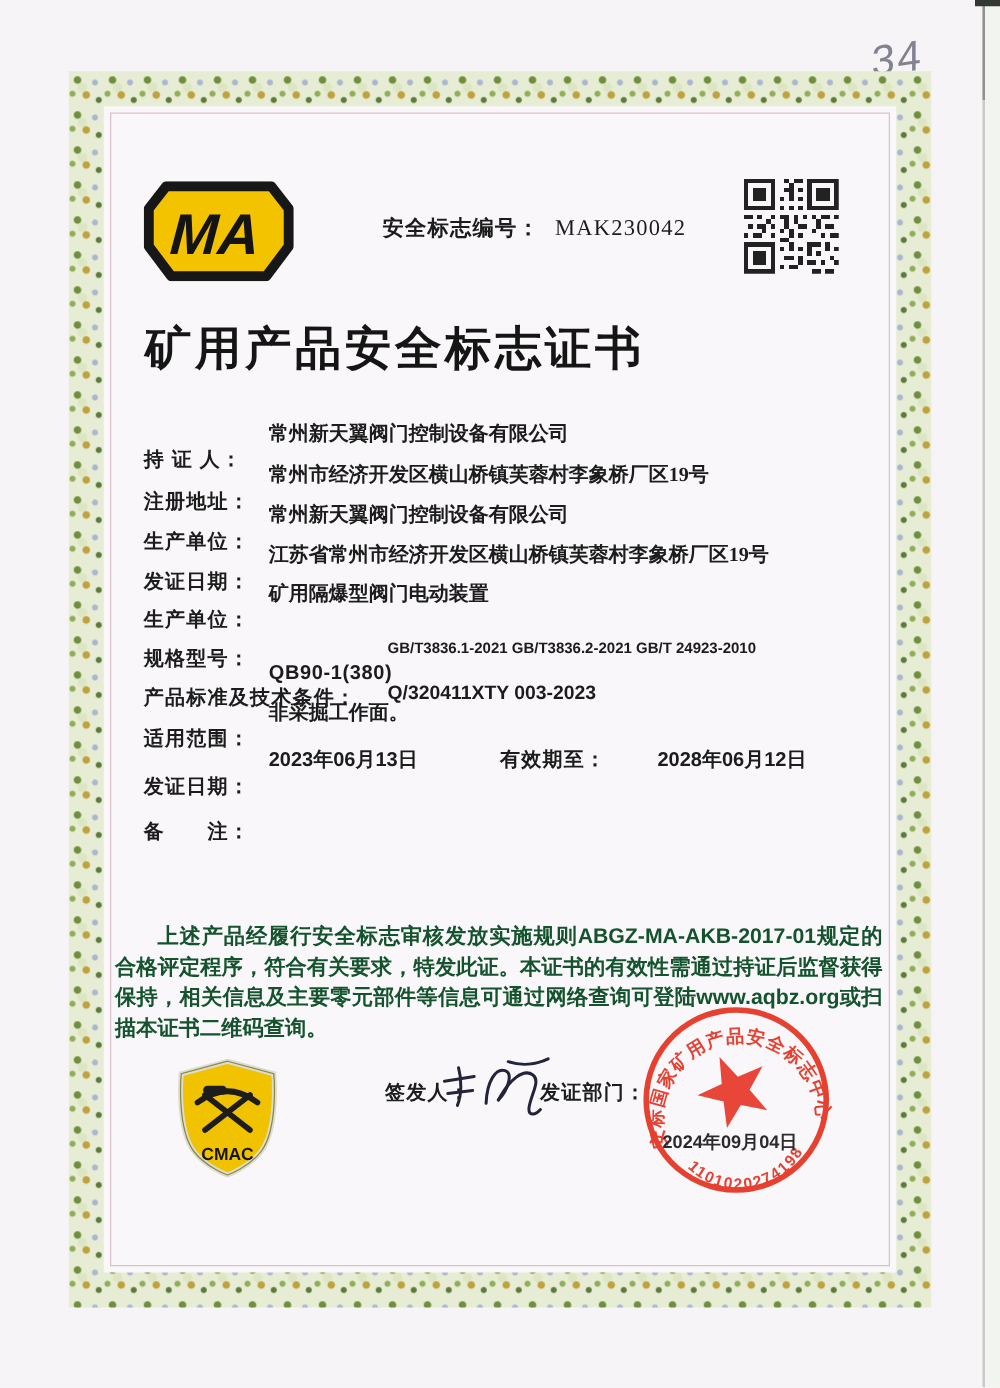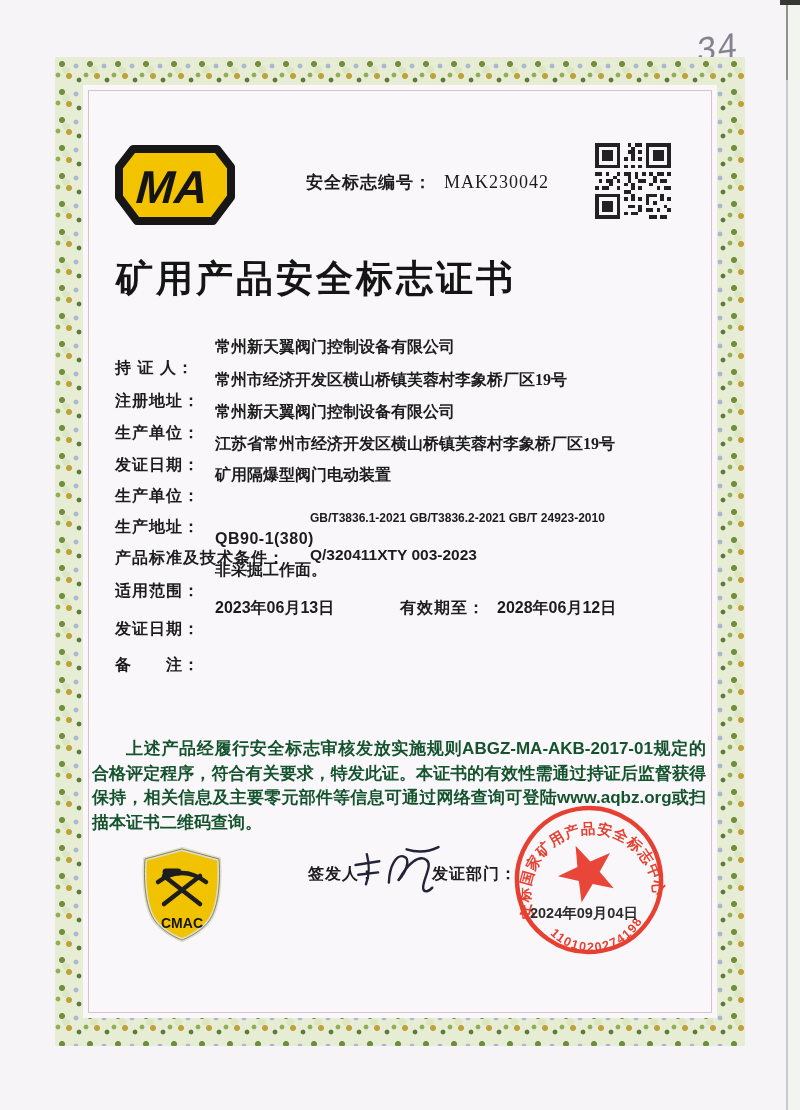--- a/index.html
+++ b/index.html
@@ -56,21 +56,21 @@
   .val-latin { font-family:"Liberation Sans", sans-serif !important; letter-spacing:.5px;margin-top:34px; }
   .r-holder   { top:337px; } .r-regaddr { top:370px; } .r-unit { top:402px; }
   .r-prodaddr { top:434px; } .r-product { top:465px; } .r-model { top:496px; }
   .r-scope    { top:560px; } .r-remark  { top:634px; }
   .r-standards { top:509px; }
   .r-standards .lbl { top:18px; }
   .std-line1 { position:absolute; left:310px; top:2px;  white-space:nowrap; font-size:12px; }
   .std-line2 { position:absolute; left:310px; top:25px; white-space:nowrap; font-size:15.5px;margin-top:12px; }
   .r-dates { top:598px; }
   .r-dates .lbl2 { position:absolute; left:400px; white-space:nowrap; letter-spacing:1px; }
-  .r-dates .val2 { position:absolute; left:497px; white-space:nowrap; }
+  .r-dates .val2 { position:absolute; left:526px; white-space:nowrap; }
   .r-dates .val  { font-family:"Liberation Sans", sans-serif; }
 
   
   .statement {
     left:92px; top:737px; width:614px;
     font-size:17px; font-weight:700; line-height:24.5px;
     text-align:justify; text-indent:2em; color:#14532d;
   }
 
   
@@ -188,21 +188,21 @@
 </div>
 <div class="abs row r-prodaddr">
   <span class="lbl">发证日期：</span>
   <span class="val">江苏省常州市经济开发区横山桥镇芙蓉村李象桥厂区19号</span>
 </div>
 <div class="abs row r-product">
   <span class="lbl">生产单位：</span>
   <span class="val">矿用隔爆型阀门电动装置</span>
 </div>
 <div class="abs row r-model">
-  <span class="lbl">生产地址：</span>
+  <span class="lbl">规格型号：</span>
   <span class="val val-latin">QB90-1(380)</span>
 </div>
 <div class="abs row r-standards">
   <span class="lbl">产品标准及技术条件：</span>
   <span class="std-line1">GB/T3836.1-2021 GB/T3836.2-2021 GB/T 24923-2010</span>
   <span class="std-line2">Q/320411XTY 003-2023</span>
 </div>
 <div class="abs row r-scope">
   <span class="lbl">适用范围：</span>
   <span class="val">非采掘工作面。</span>

